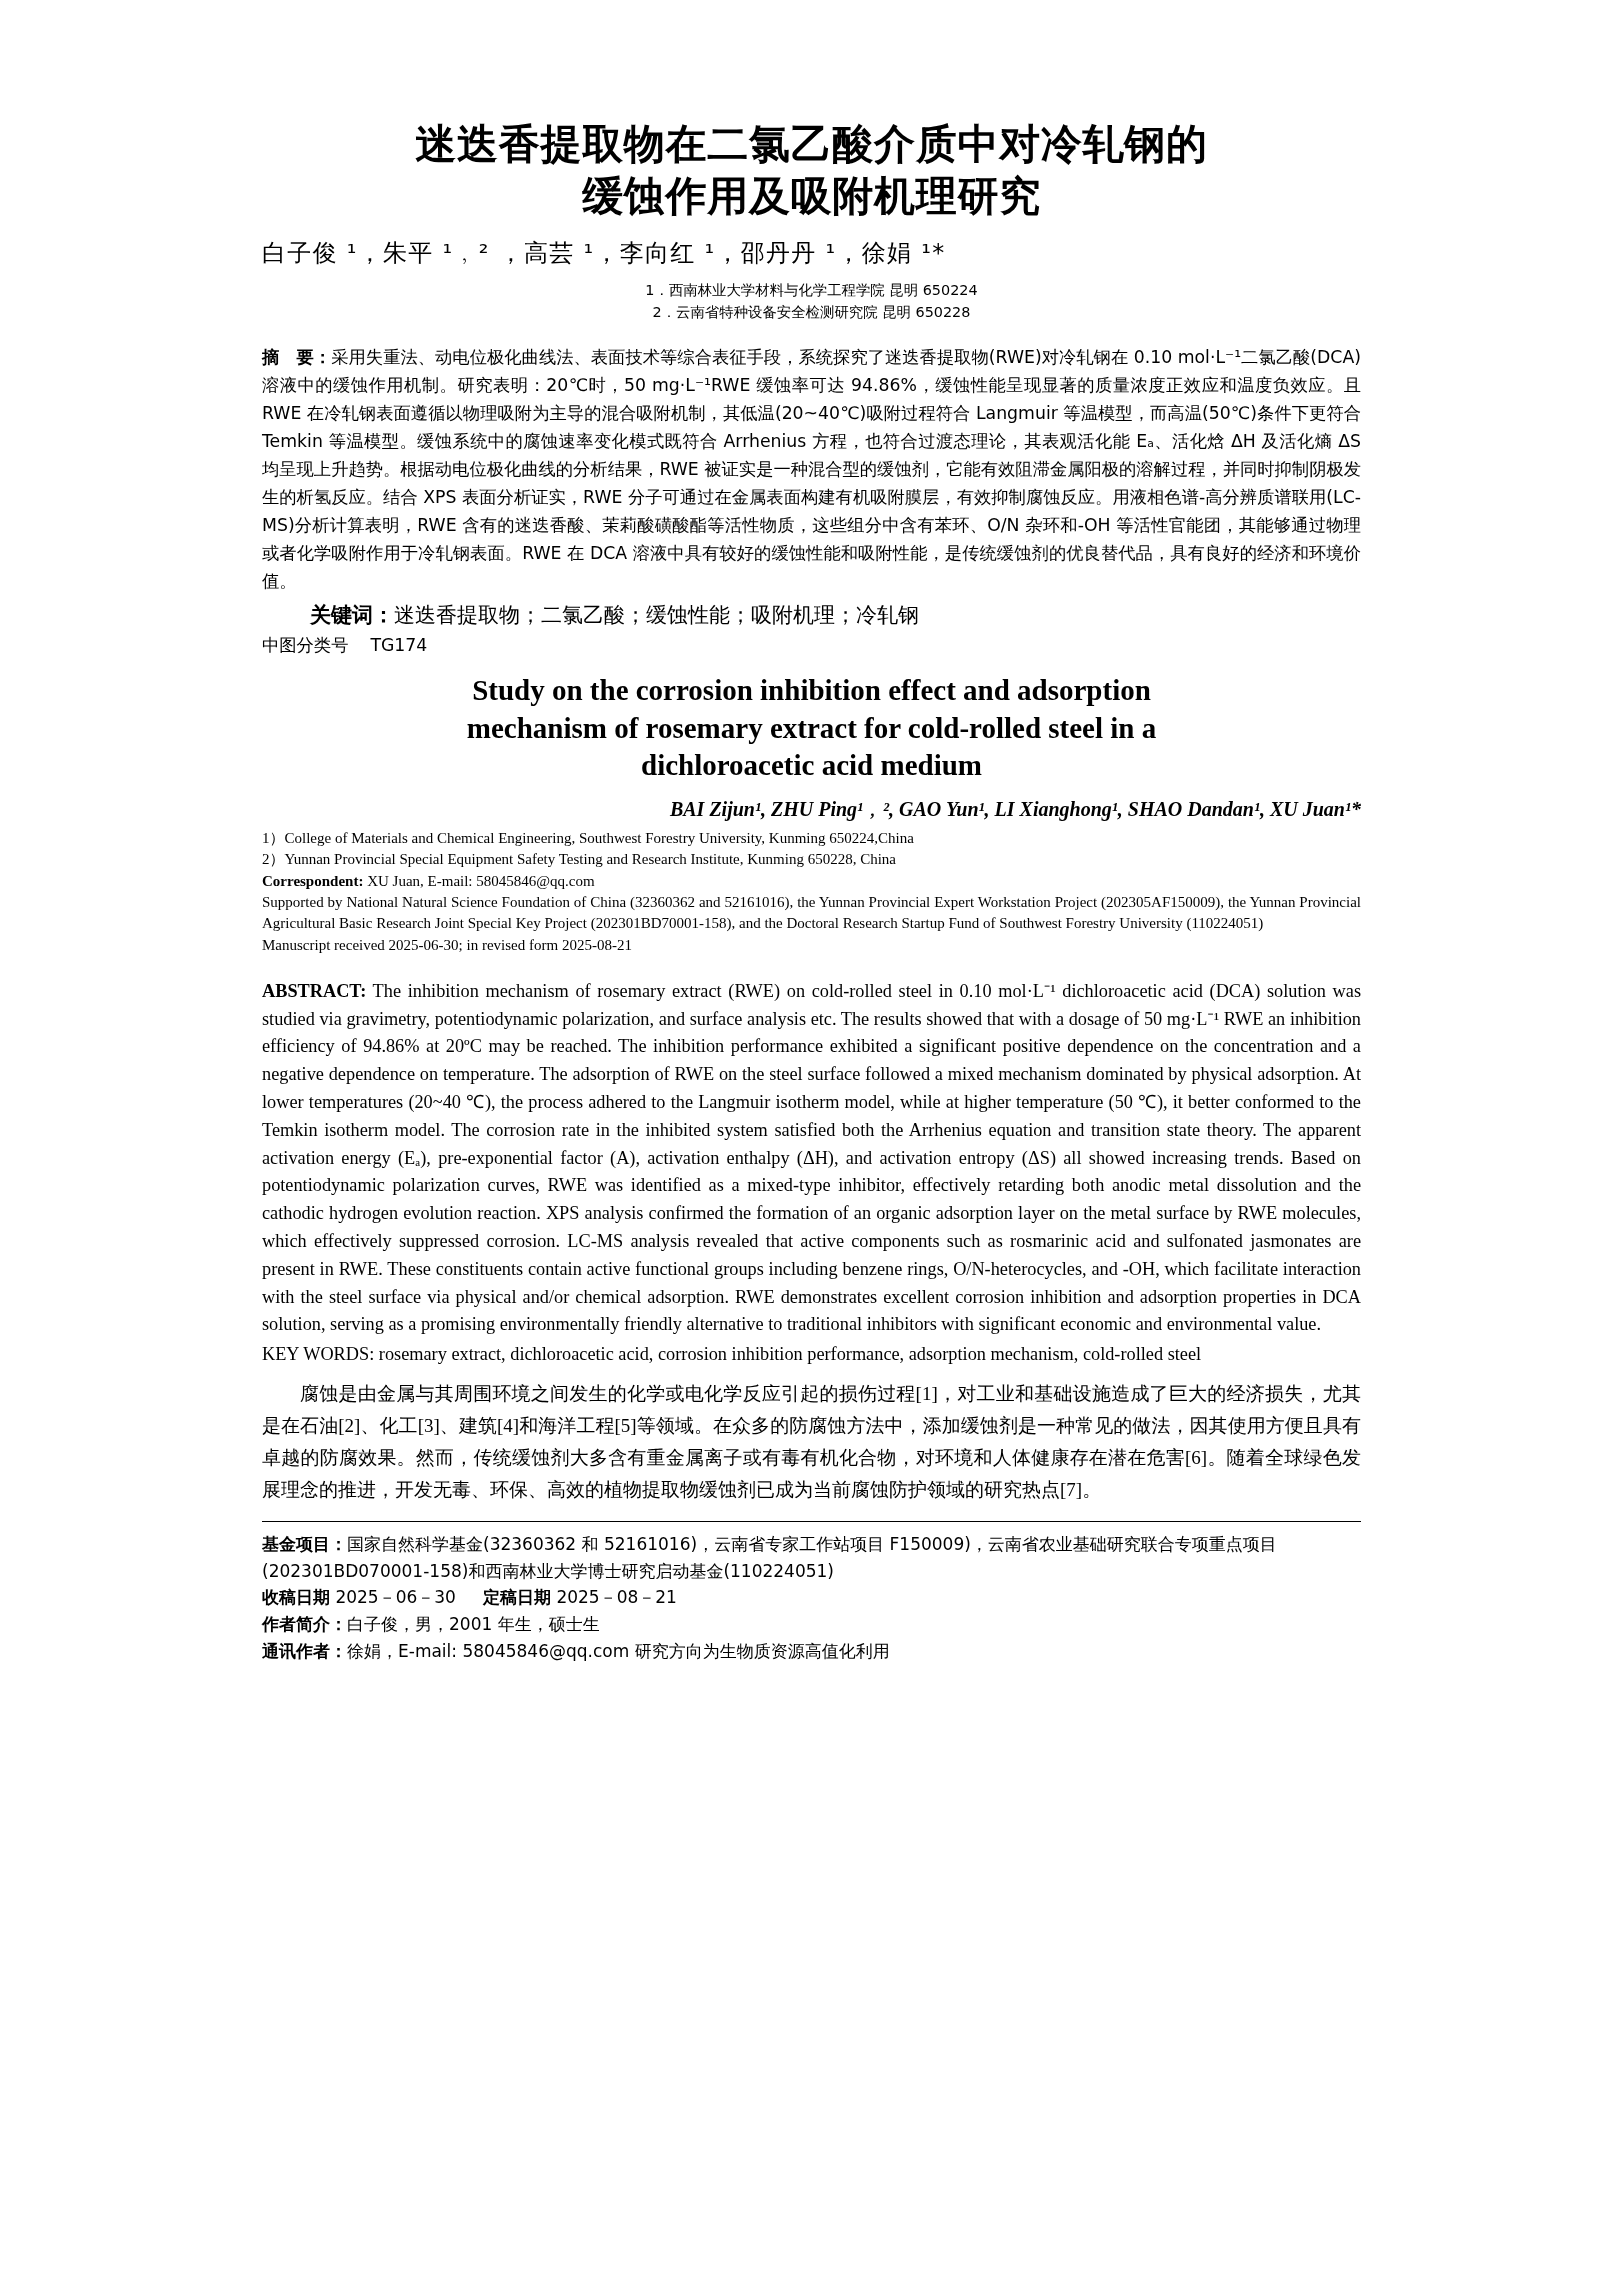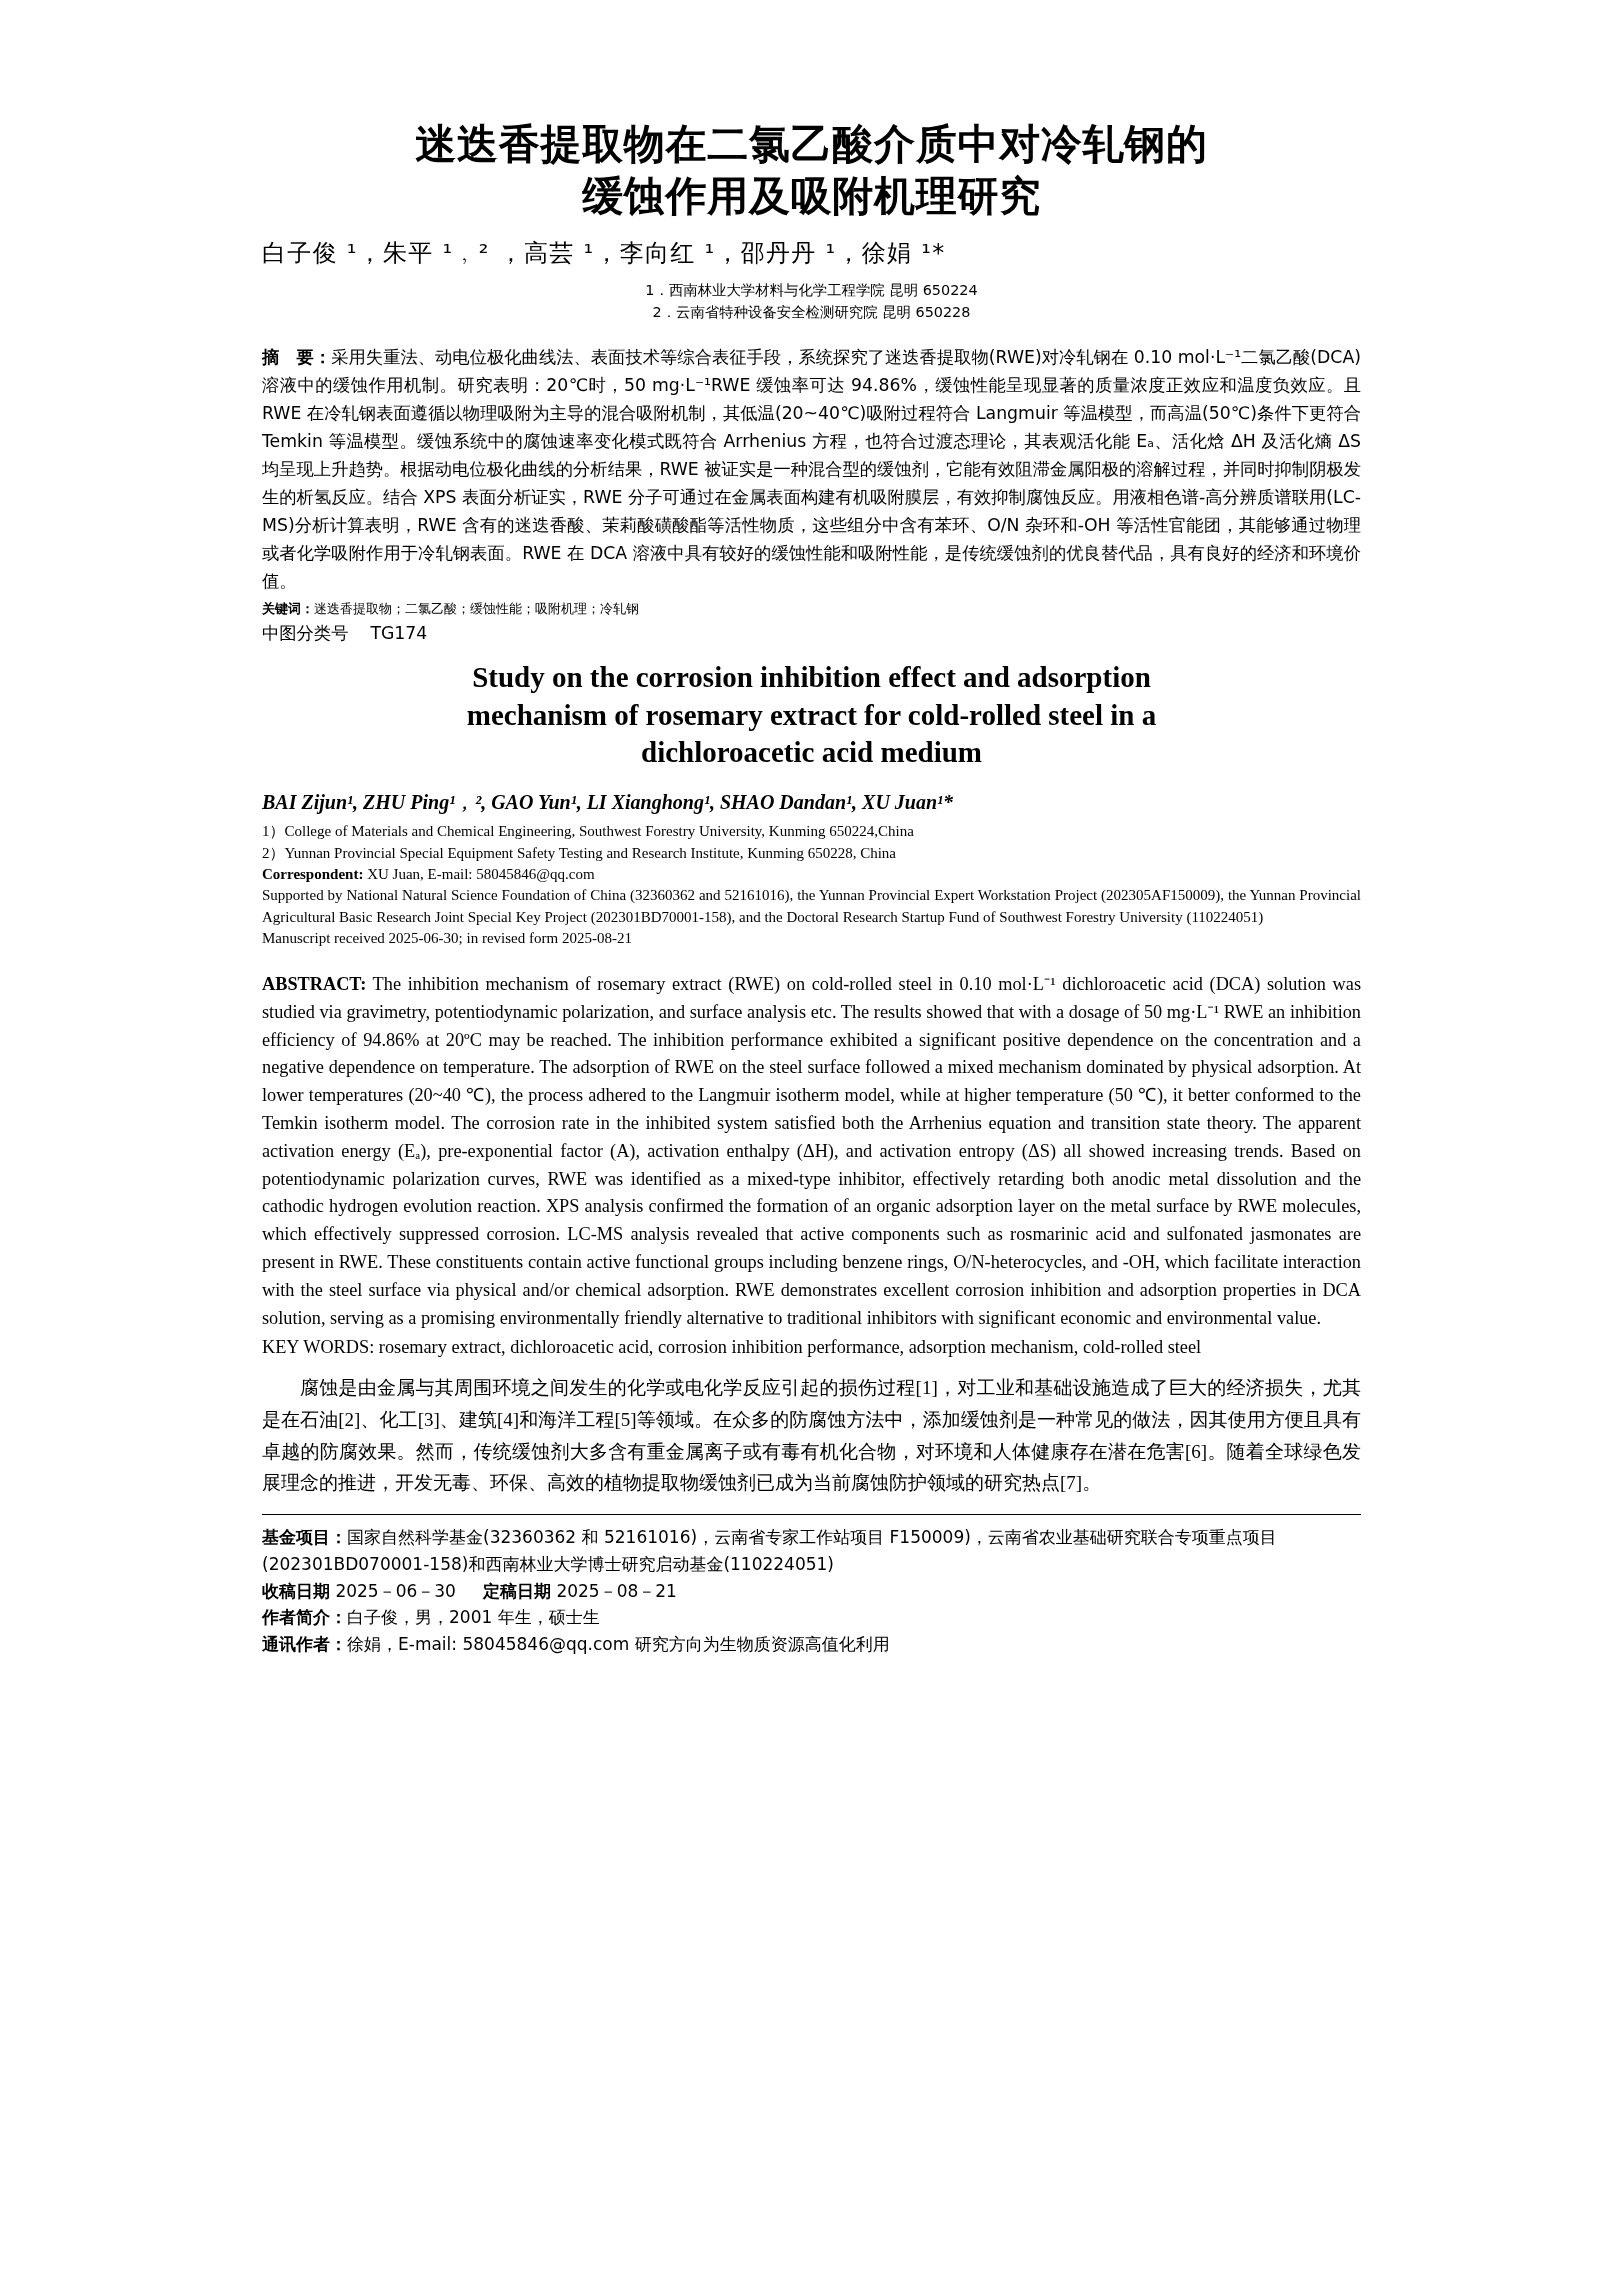--- a/index.html
+++ b/index.html
@@ -49,40 +49,41 @@
     font-family: "DejaVu Sans", sans-serif;
     font-size: 17.3px;
     line-height: 1.62;
     text-align: justify;
     text-justify: inter-ideograph;
   }
   .lbl { font-weight: bold; }
   .kw-line {
     margin-top: 3.9px;
     font-family: "DejaVu Sans", sans-serif;
-    font-size: 13px;
+    font-size: 21px;
     line-height: 1.6;
+    margin-left: 48px;
   }
   .clc-line {
     font-family: "DejaVu Sans", sans-serif;
     font-size: 17.3px;
     line-height: 1.6;
   }
   
   .en-title {
     margin-top: 11.8px;
     font-family: "Liberation Serif", serif;
     font-weight: bold;
     font-size: 29px;
     line-height: 1.3;
     text-align: center;
   }
   .en-authors {
-    margin-top: 17px;
-    text-align: left;
+    margin-top: 11px;
+    text-align: right;
     font-style: italic;
     font-weight: bold;
     font-size: 20px;
   }
   .en-meta {
     margin-top: 5.2px;
     font-size: 15px;
     line-height: 1.42;
     text-align: justify;
   }

